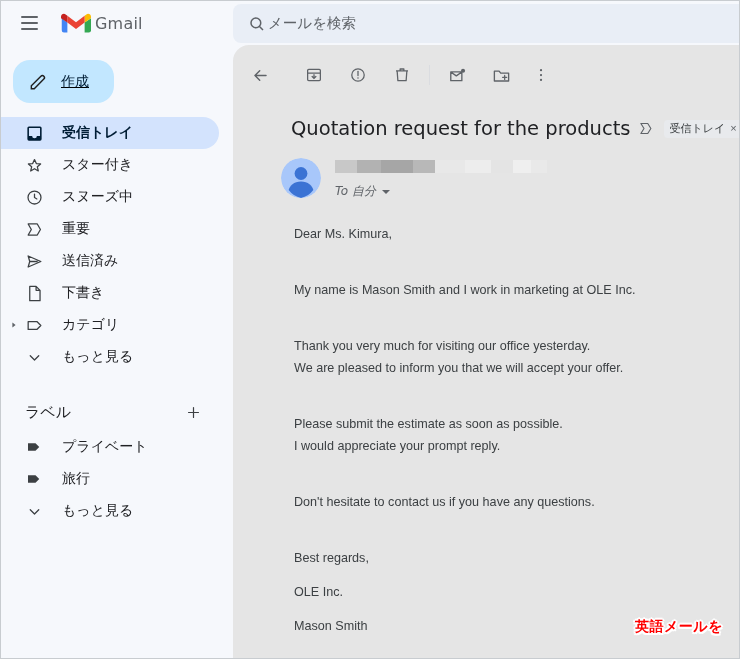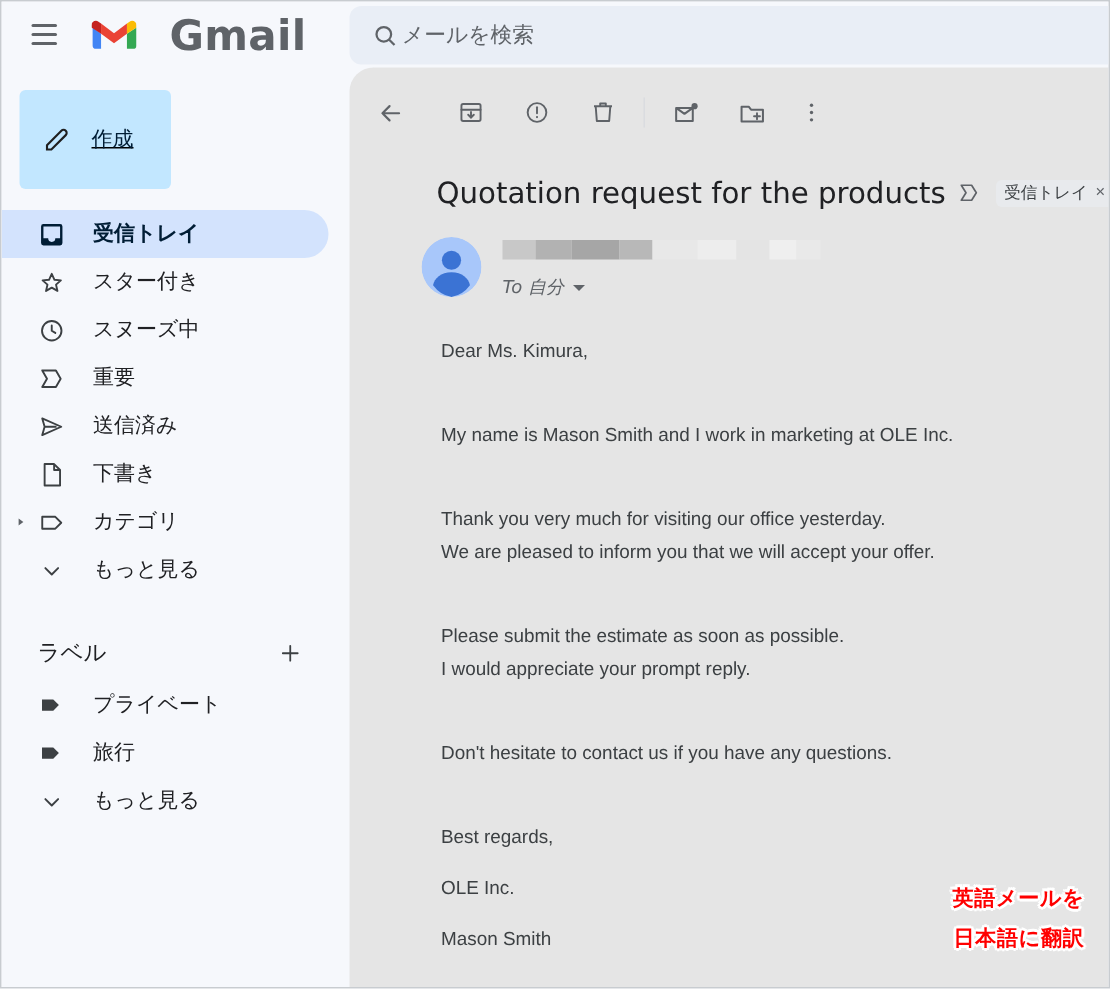--- a/index.html
+++ b/index.html
@@ -25,42 +25,42 @@
   }
   .hamburger{
     width:40px;height:40px;margin-left:8px;
     display:flex;flex-direction:column;justify-content:center;align-items:center;
     gap:4px;cursor:pointer;border-radius:50%;
   }
   .hamburger i{display:block;width:17px;height:2px;background:#5f6368;border-radius:1px;}
   .gmail-logo{display:flex;align-items:center;margin-left:12px;cursor:pointer;}
   .gmail-mark{width:30px;height:23px;}
   .gmail-word{
-    font-size:28px;color:#5f6368;margin-left:22px;letter-spacing:.2px;
-    font-family:"DejaVu Sans","Liberation Sans",sans-serif;font-weight:700;
+    font-size:16px;color:#5f6368;margin-left:4px;letter-spacing:.2px;
+    font-family:"DejaVu Sans","Liberation Sans",sans-serif;font-weight:400;
   }
   .searchwrap{
     position:absolute;left:232px;top:3px;width:506px;height:39px;
     background:#e9eef6;border-radius:8px 0 0 8px;
     display:flex;align-items:center;
   }
   .search-ico{margin-left:15px;width:18px;height:18px;flex:none;}
   .search-ph{
     margin-left:2px;font-size:14.5px;color:#5f6368;
     font-family:"DejaVu Sans","Liberation Sans",sans-serif;
   }
 
   
   .sidebar{
     position:absolute;left:0;top:44px;width:232px;height:614px;
     background:#f6f8fc;overflow:hidden;
   }
   .compose{
-    margin:15px 0 0 12px;width:101px;height:66px;
-    background:#c2e7ff;border-radius:4px;
+    margin:15px 0 0 12px;width:101px;height:43px;
+    background:#c2e7ff;border-radius:17px;
     display:flex;align-items:center;cursor:pointer;text-decoration:underline;
   }
   .compose .pen{margin-left:15px;width:20px;height:20px;flex:none;}
   .compose .lbl{
     margin-left:13px;font-size:14px;color:#001d35;
     font-family:"DejaVu Sans","Liberation Sans",sans-serif;
   }
 
   .navlist{margin-top:14px;}
   .navitem{
@@ -440,16 +440,15 @@
       <p class="gap">I would appreciate your prompt reply.</p>
       <p class="gap">Don't hesitate to contact us if you have any questions.</p>
       <p class="sig">Best regards,</p>
       <p class="sig">OLE Inc.</p>
       <p class="sig">Mason Smith</p>
     </div>
   </div>
 
   <div class="annot">
     <div>英語メールを</div>
-    <div>日本語に翻訳</div>
   </div>
 
 </div>
 
 </body></html>

